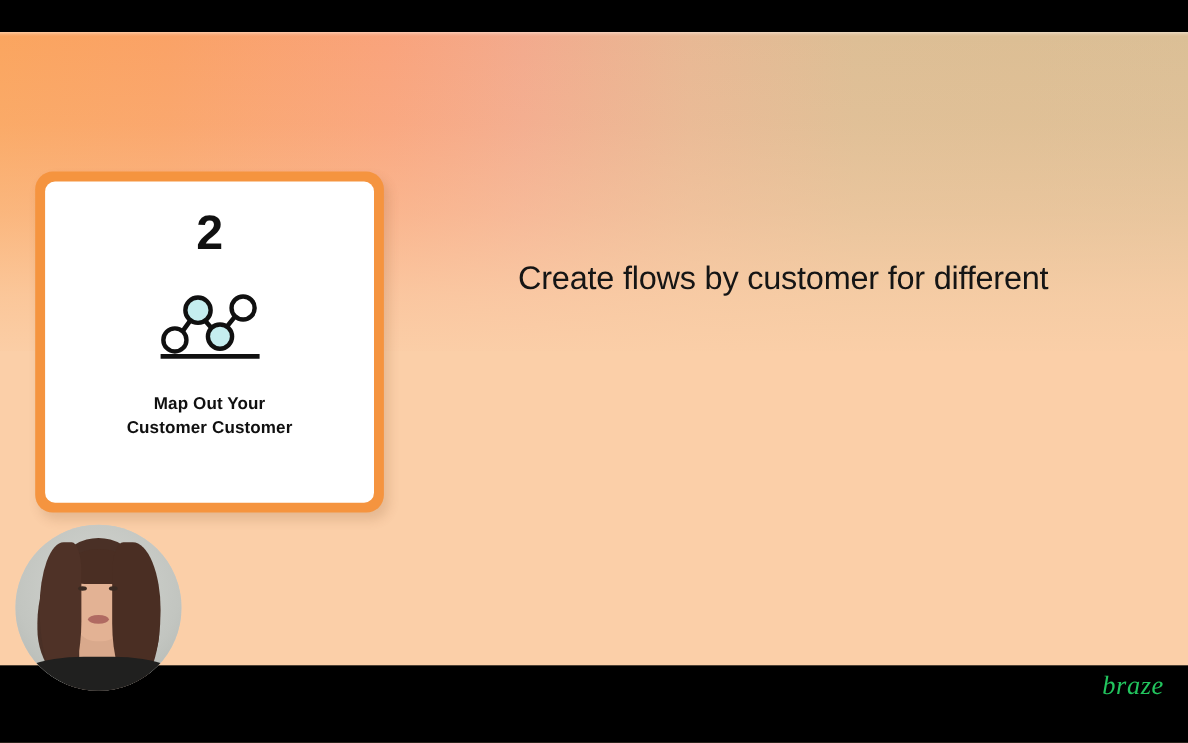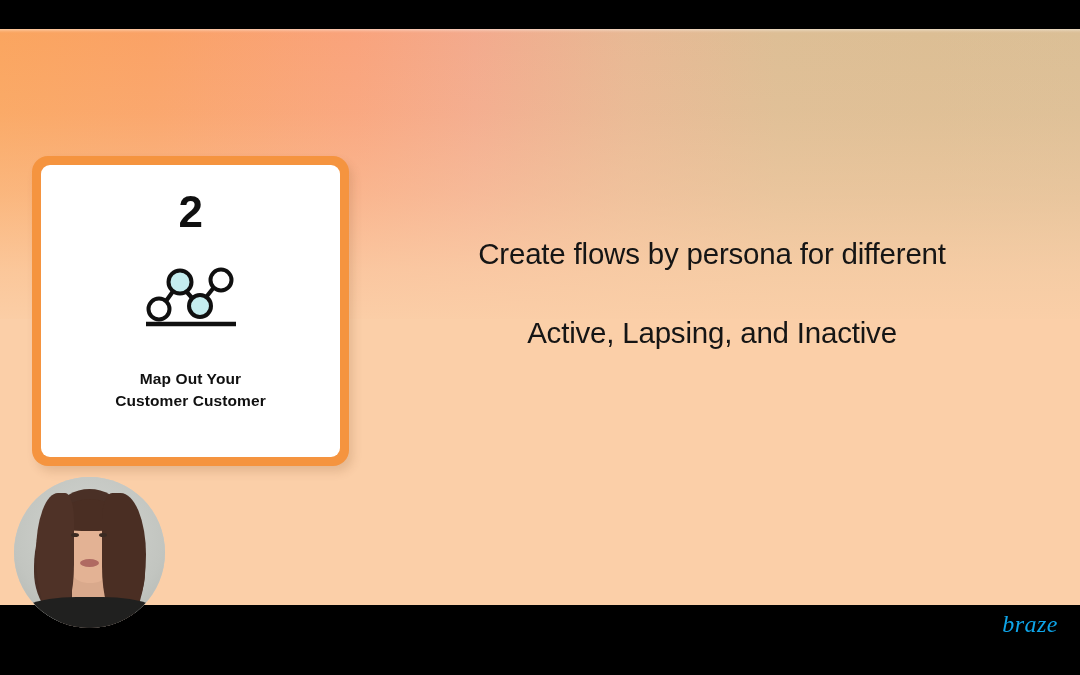--- a/index.html
+++ b/index.html
@@ -114,21 +114,21 @@
     color: #101010;
     letter-spacing: -0.5px;
     line-height: 1;
   }
   .card-icon {
     margin-top: 27px;
     width: 100px;
     height: 68px;
   }
   .card-title {
-    margin-top: 39px;
+    margin-top: 28px;
     font-size: 15.5px;
     font-weight: 700;
     color: #101010;
     text-align: center;
     line-height: 1.45;
     letter-spacing: 0.1px;
   }
 
   
   .body-copy {
@@ -226,21 +226,21 @@
 
   
   .braze-logo {
     position: absolute;
     right: 22px; top: 612px;
     z-index: 50;
     font-family: "Liberation Serif", serif;
     font-style: italic;
     font-size: 24px;
     font-weight: 400;
-    color: #0ea5e9;
+    color: #22c55e;
     letter-spacing: 0.5px;
     line-height: 1;
   }
 </style>
 </head>
 <body>
 
 <div id="stage">
 
   <div class="slide">
@@ -272,23 +272,22 @@
 
         <div class="card-title">
           <span>Map Out Your</span><br>
           <span>Customer Customer</span>
         </div>
 
       </div>
     </div>
 
     <div class="body-copy">
-      <span>Create flows by persona for different</span><br>
+      <span>Create flows by customer for different</span><br>
       <br>
-      <span>Active, Lapsing, and Inactive</span>
     </div>
 
   </div>
 
   <div class="webcam">
     <div class="wc-bg"></div>
     <div class="wc-hair-back"></div>
     <div class="wc-neck"></div>
     <div class="wc-face"></div>
     <div class="wc-fringe"></div>

